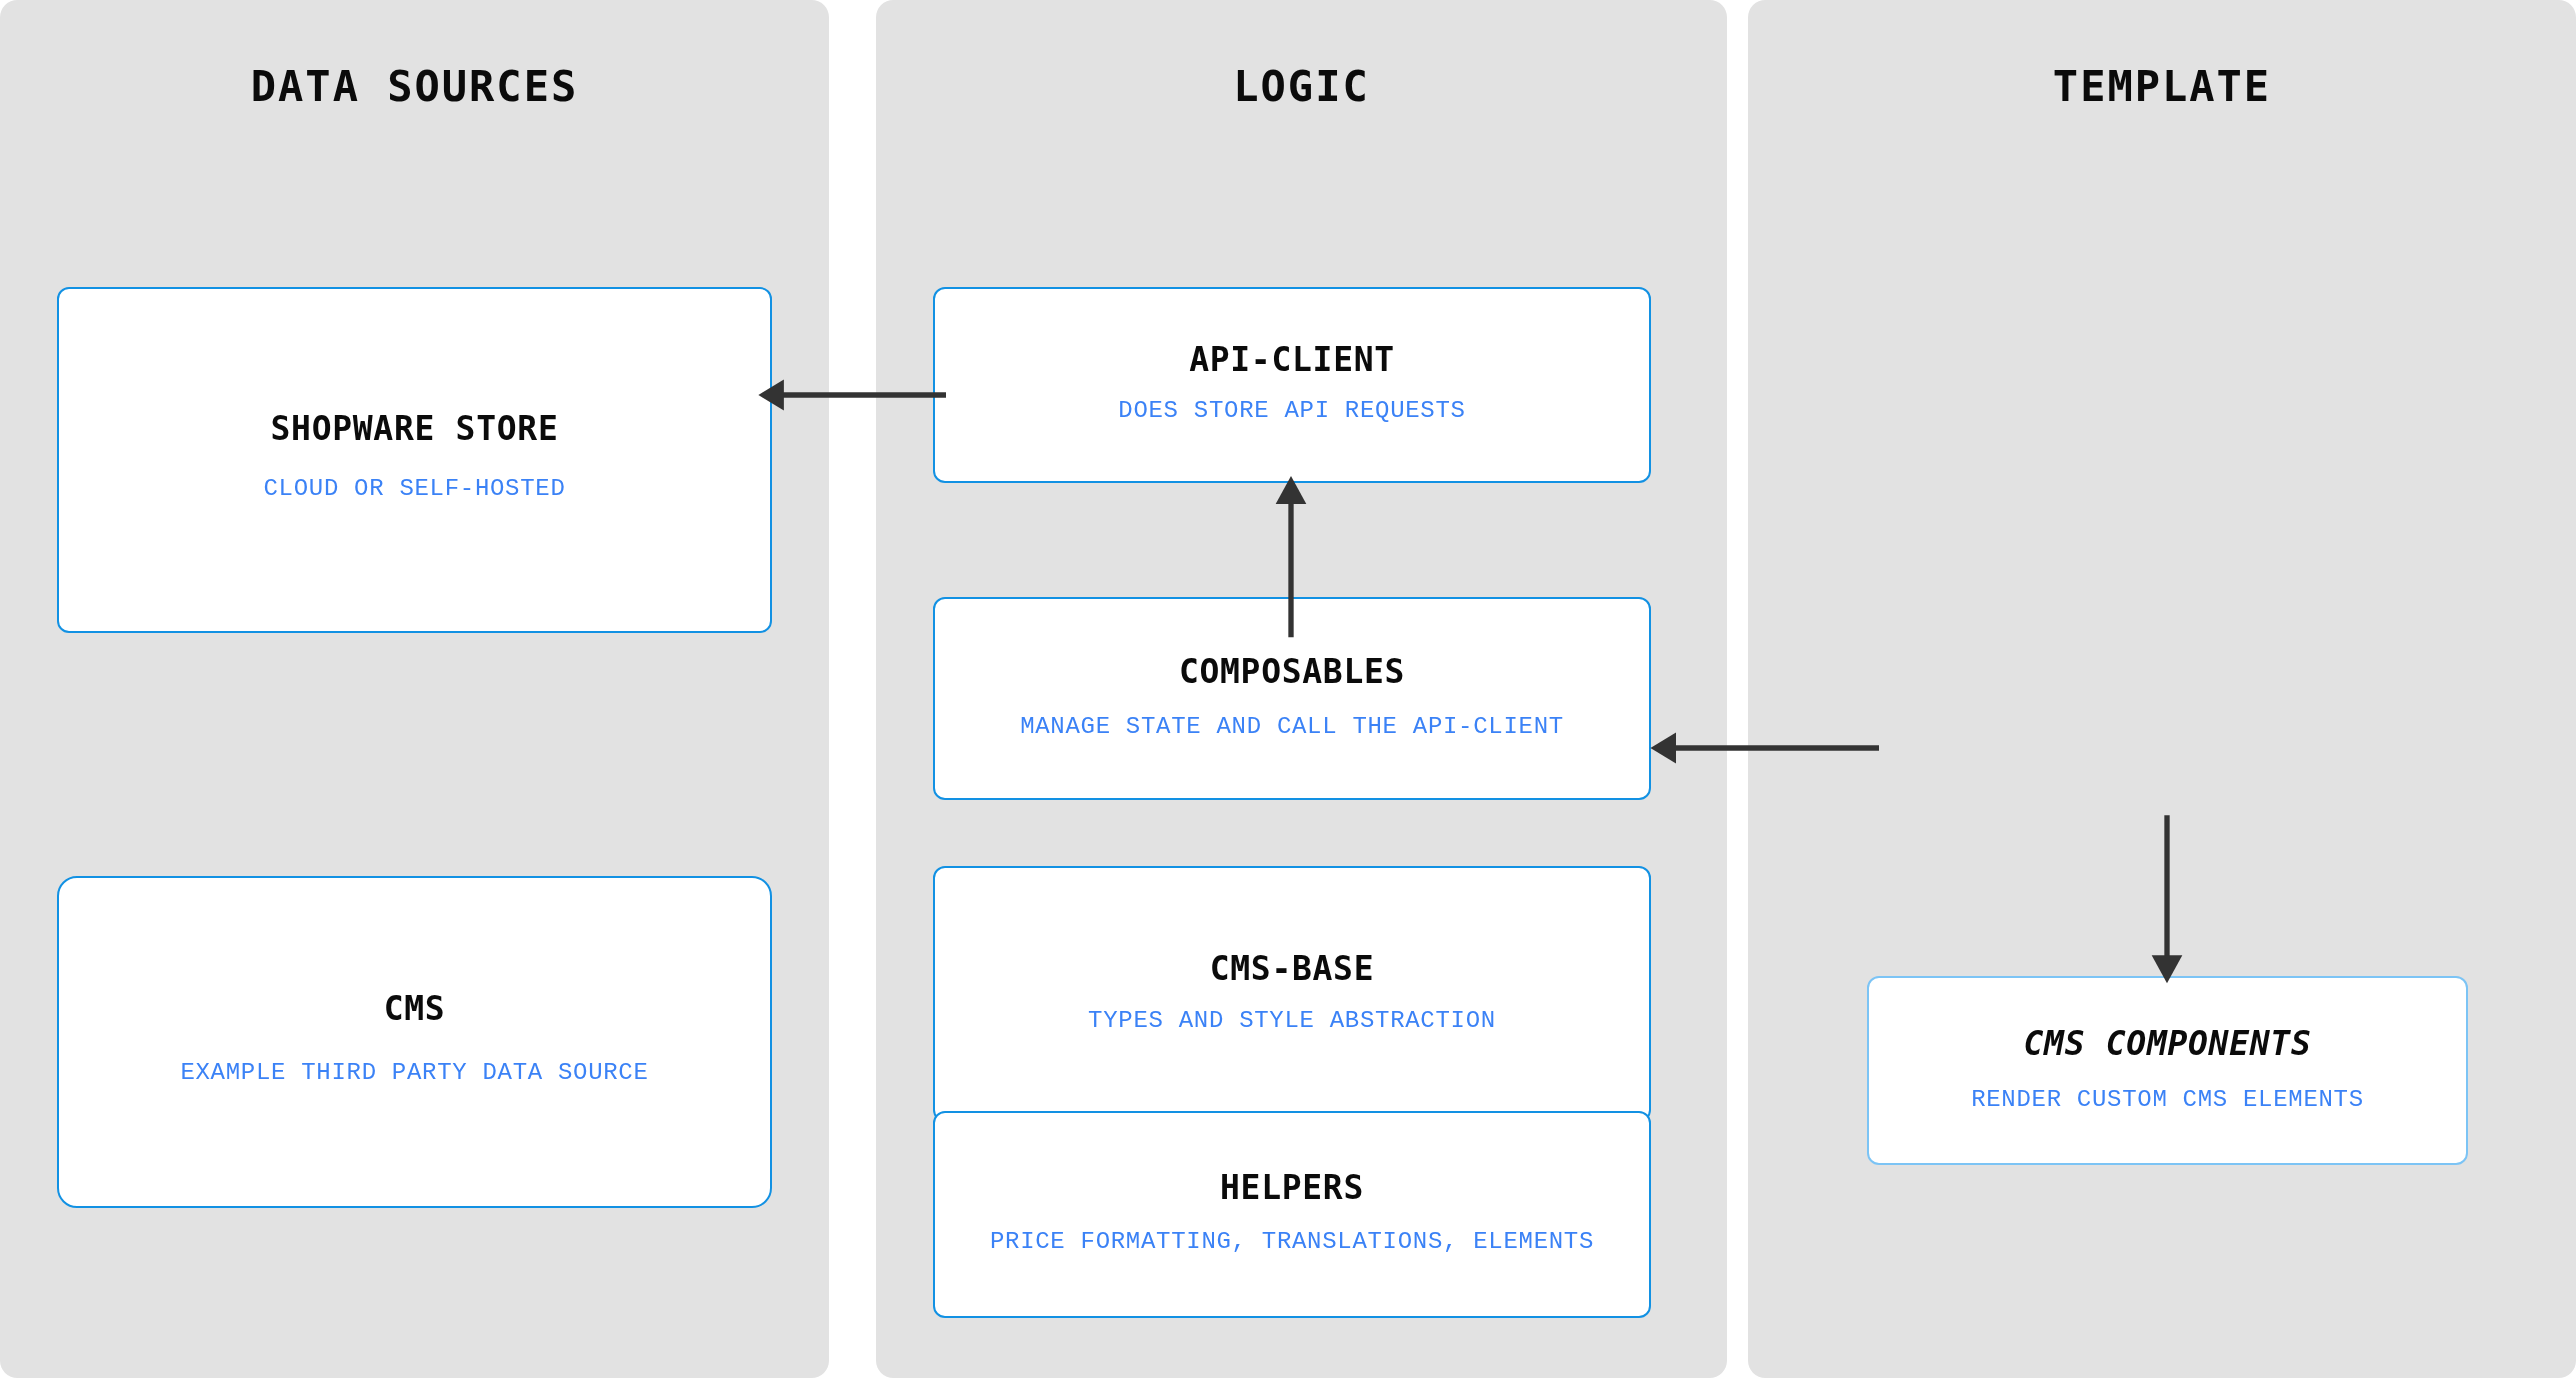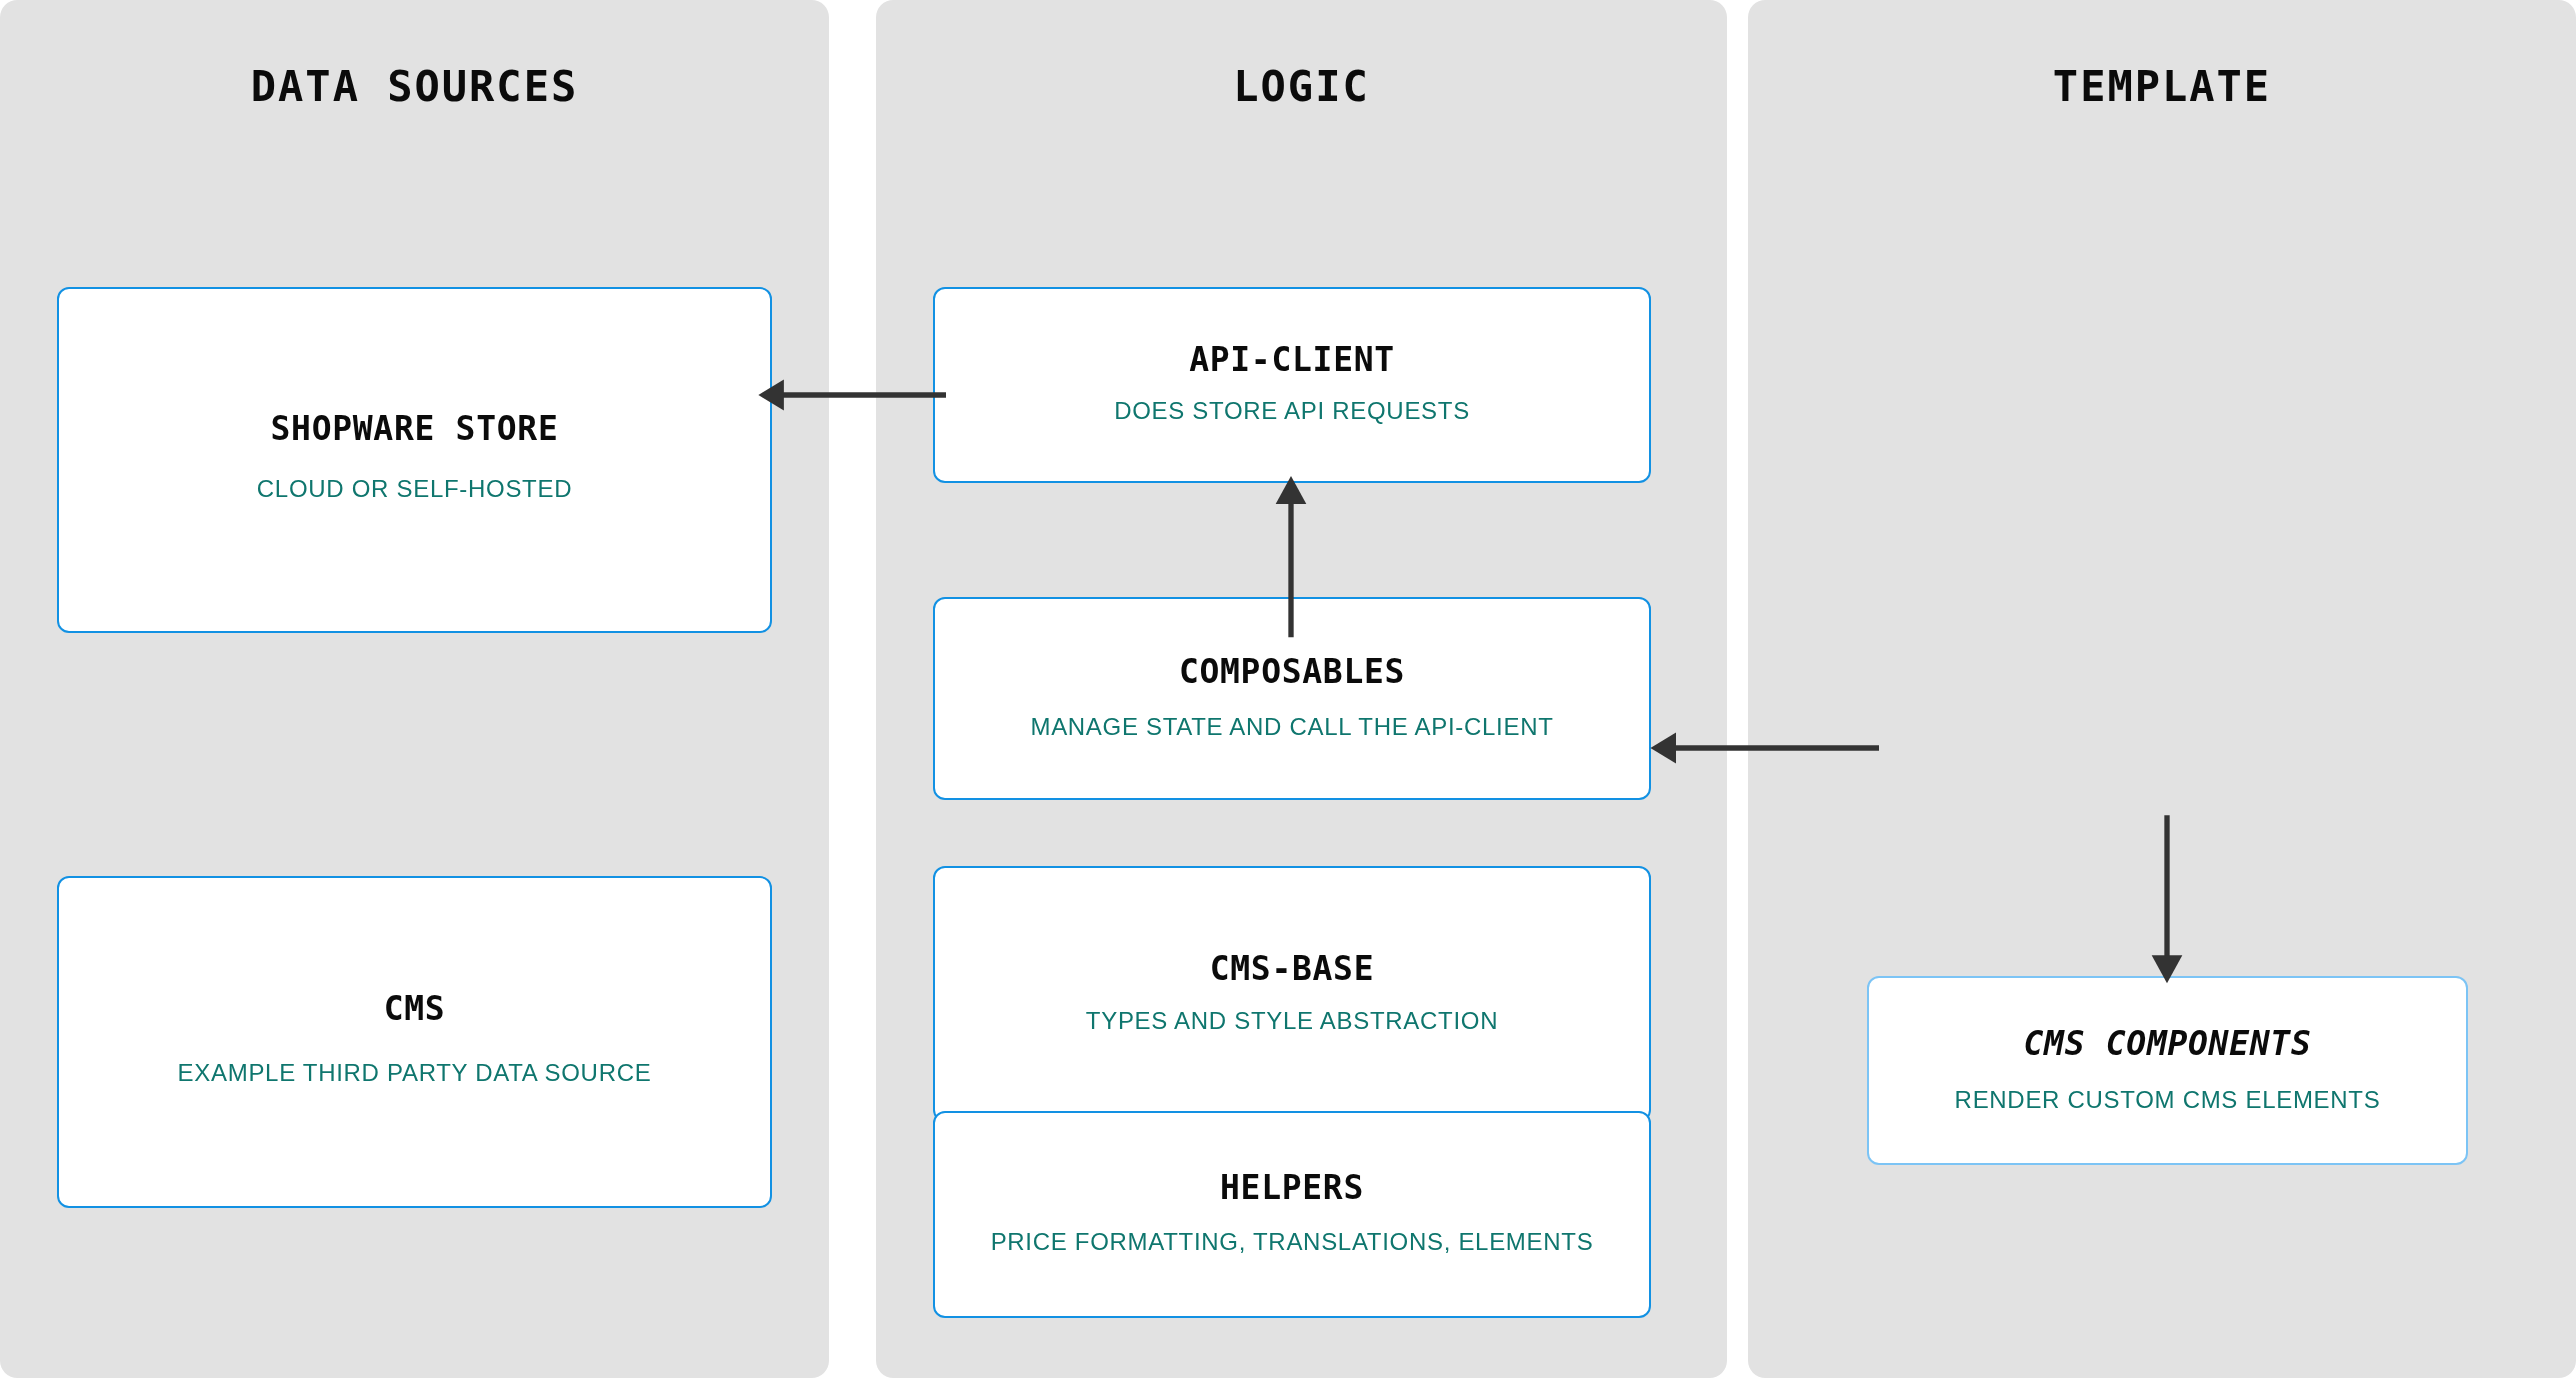--- a/index.html
+++ b/index.html
@@ -65,37 +65,37 @@
     font-family: "DejaVu Sans Mono", monospace;
     font-weight: 700;
     font-size: 33px;
     letter-spacing: 0.7px;
     color: #0b0b0b;
     text-align: left;
     white-space: nowrap;
     line-height: 1;
   }
   .card-sub {
-    font-family: Liberation Sans, sans-serif;
+    font-family: Liberation Mono, monospace;
     font-weight: 400;
     font-size: 24px;
     letter-spacing: 0.7px;
-    color: #0f766e;
+    color: #3b82f6;
     text-align: center;
     white-space: nowrap;
     line-height: 1;
     margin-top: 27px;
   }
 
   
   #card-shopware-store { left: 57px;  top: 287px;  width: 715px; height: 346px; }
   #card-shopware-store .card-title { margin-top: -8px; }
   #card-shopware-store .card-sub   { margin-top: 32px; }
 
-  #card-cms            { left: 57px;  top: 876px; width: 715px; height: 332px; }
+  #card-cms            { left: 57px;  top: 876px; width: 715px; height: 332px; border-radius: 20px; }
   #card-cms .card-title { margin-top: -6.7px; }
   #card-cms .card-sub   { margin-top: 36px; }
 
   
   #card-api-client   { left: 933px; top: 287px;  width: 718px; height: 196px; }
   #card-composables  { left: 933px; top: 597px;  width: 718px; height: 203px; }
   #card-cms-base     { left: 933px; top: 866px; width: 718px; height: 256px; }
   #card-helpers      { left: 933px; top: 1111px; width: 718px; height: 207px; }
 
   #card-api-client .card-title  { margin-top: -4px; }

